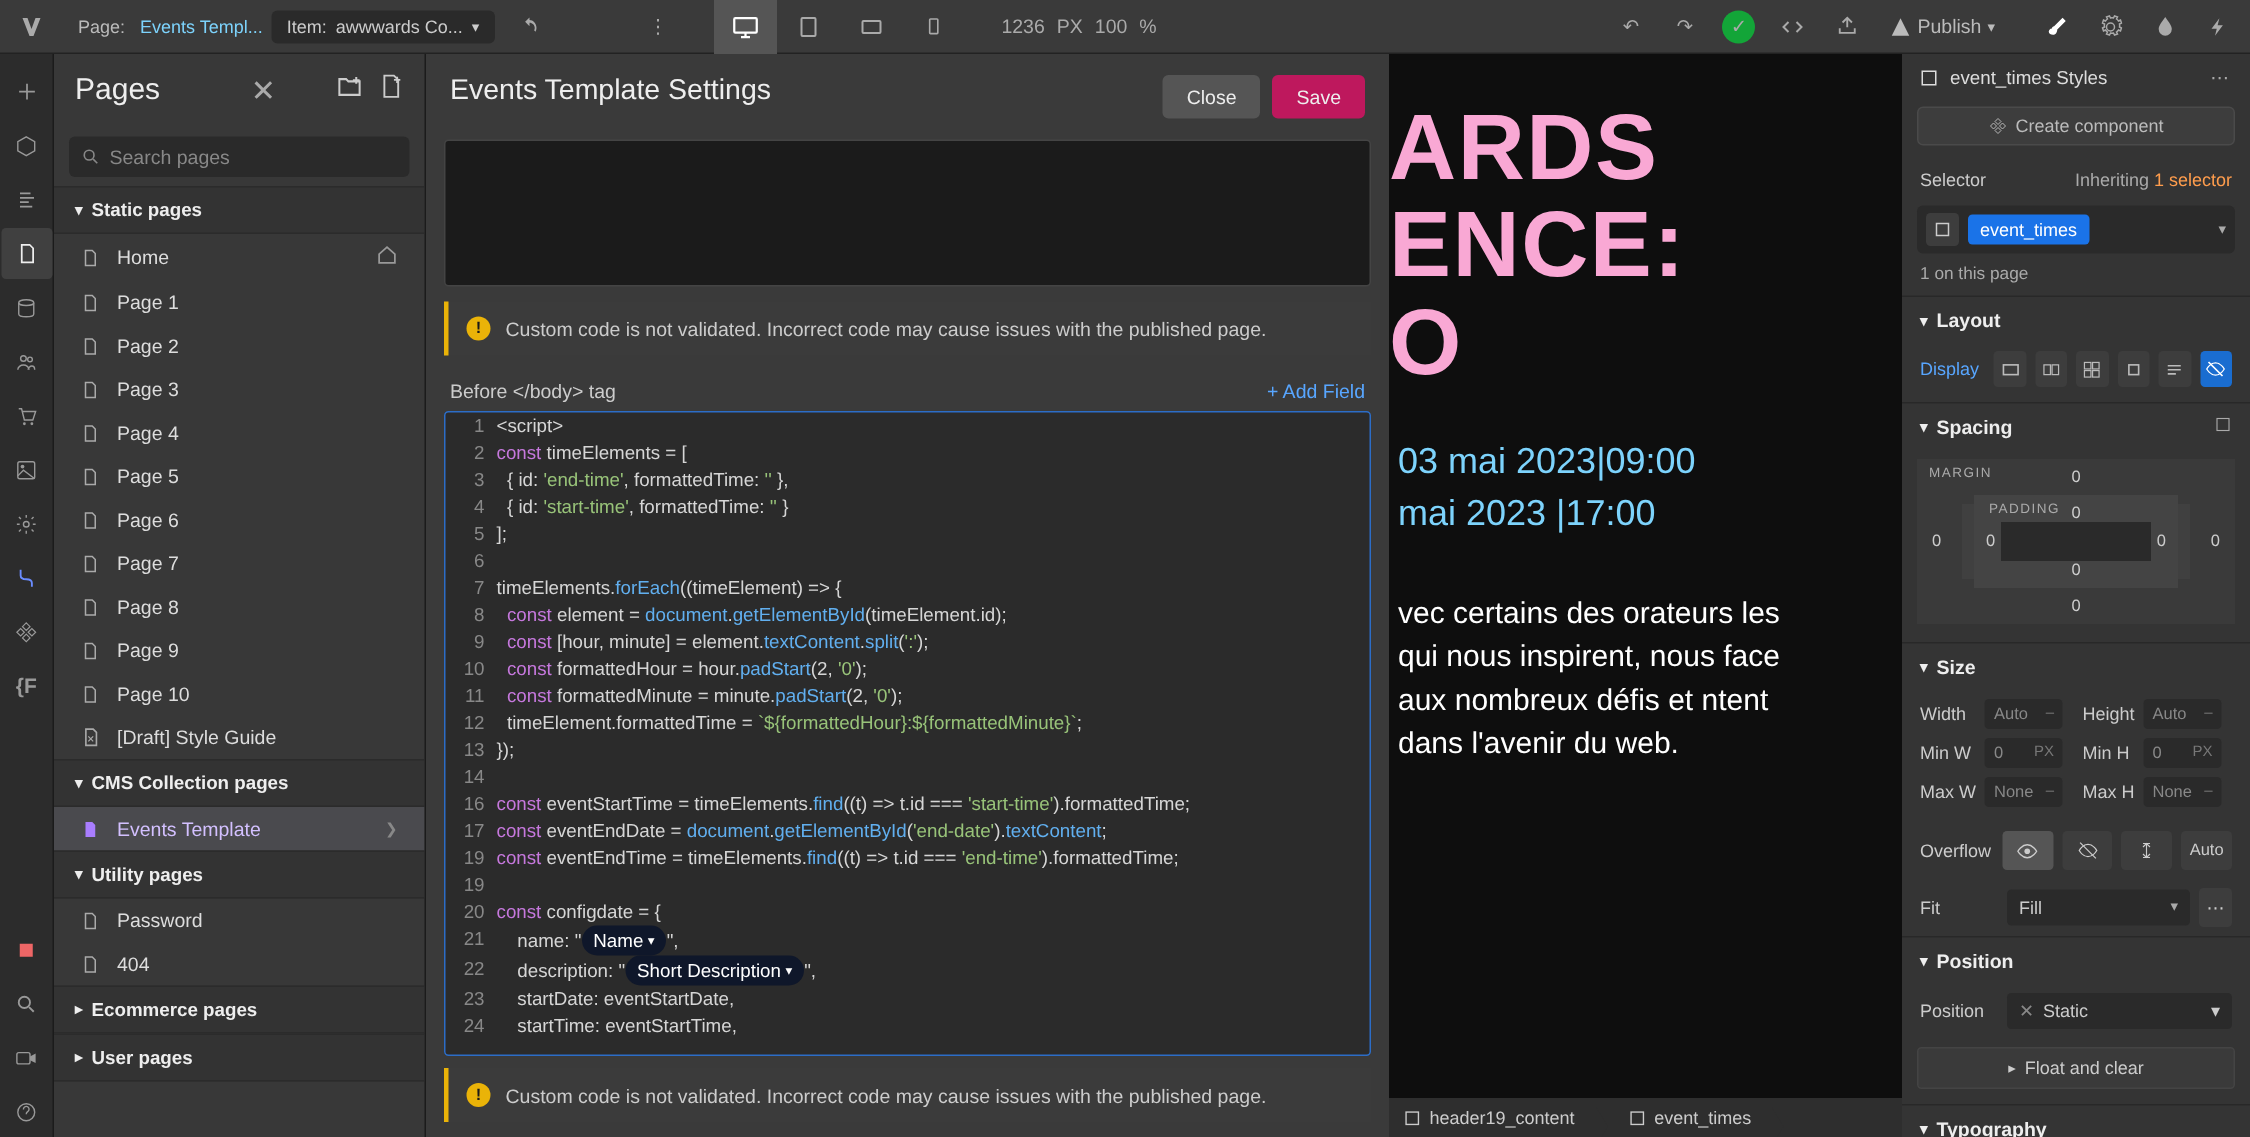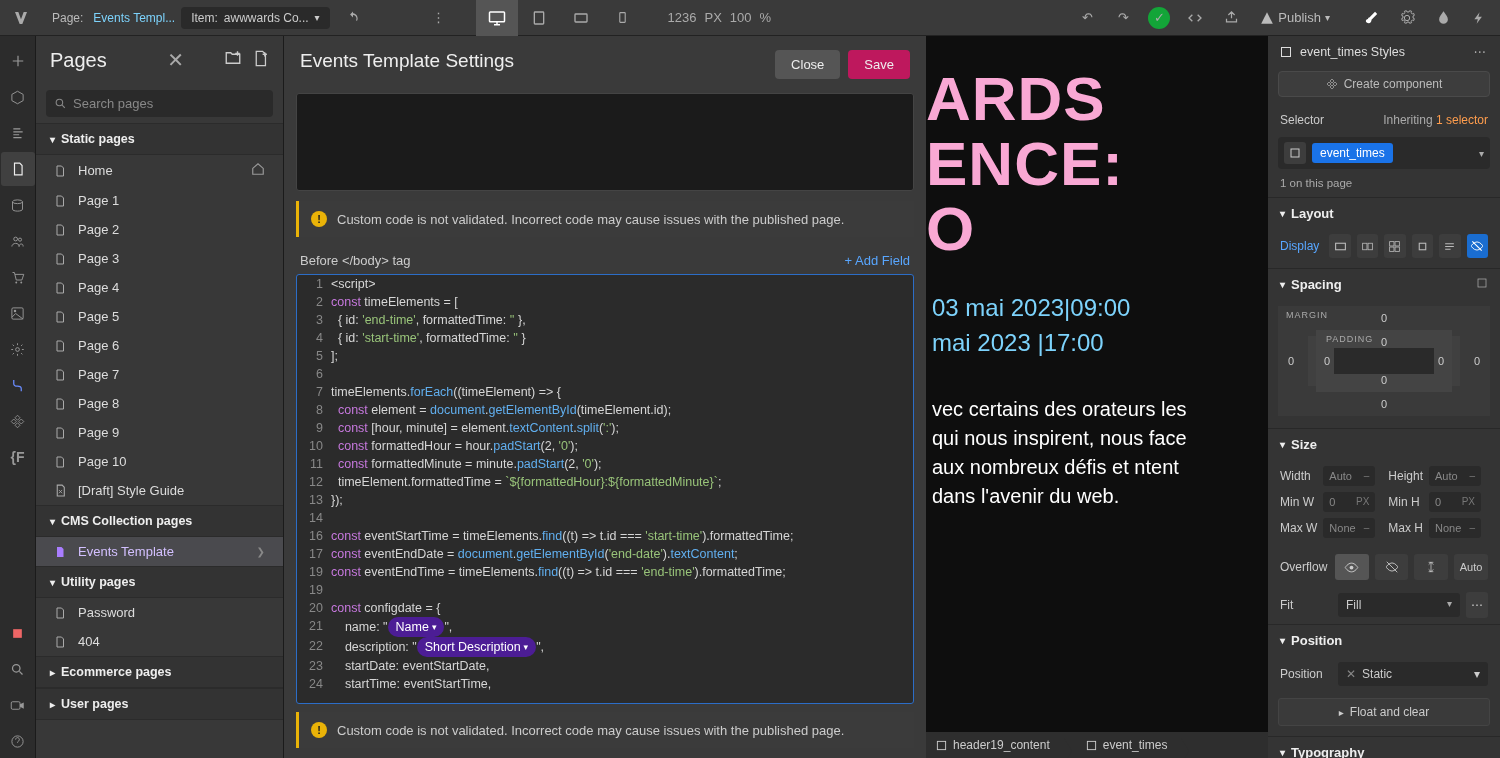--- a/index.html
+++ b/index.html
@@ -58,21 +58,21 @@
 .before-row { margin:16px 16px 6px; display:flex; align-items:center; color:#ccc; font-size:13px;}
 .before-row .spc { flex:1;}
 .add-field { color:#58a6ff; font-size:13px; }
 .code { margin: 0 12px; border:1px solid #2c6dc7; border-radius:3px; background:#2b2b2b; height: 430px; overflow:hidden; font-family: "Monaco","Consolas",monospace; font-size:12.5px; line-height:18px;}
 .code-line { display:flex; }
 .gutter { width:34px; text-align:right; padding-right:8px; color:#888; user-select:none; flex-shrink:0;}
 .ln { white-space: pre; color:#d6d6d6; }
 .kw { color:#c678dd; }
 .str { color:#98c379; }
 .fn { color:#61afef; }
-.tag-pill { background:#4c1d95; color:#fff; border-radius:10px; padding:1px 8px; display:inline-flex; align-items:center; gap:3px; font-family:inherit;}
+.tag-pill { background:#0f172a; color:#fff; border-radius:10px; padding:1px 8px; display:inline-flex; align-items:center; gap:3px; font-family:inherit;}
 .tag-pill::after { content:'▾'; font-size:9px;}
 
 
 .canvas { flex:1; background:#0e0e0e; color:#fff; padding: 30px 0 0 0; position:relative; overflow:hidden;}
 .hero { font-family: Georgia, serif; color:#f9a8d4; font-weight:800; font-size:62px; line-height:1.05; letter-spacing:1px; padding-left:0;}
 .dates { margin-top:30px; padding-left:6px; font-size:24px; font-weight:500; color:#7dd3fc; line-height:1.45;}
 .para { margin-top:34px; padding-left:6px; font-size:20px; color:#fff; max-width:280px; line-height:1.45;}
 .crumb-bar { position:absolute; bottom:0; left:0; right:0; height:26px; background:#2e2e2e; display:flex; align-items:center; font-size:12px; color:#ccc;}
 .crumb { padding:0 14px 0 10px; display:flex; align-items:center; gap:6px; position:relative;justify-content:center;}
 .crumb::after { content:''; position:absolute; right:-8px; top:0; width:0;height:0; border-top:13px solid transparent; border-bottom:13px solid transparent; border-left:8px solid #2e2e2e;}

